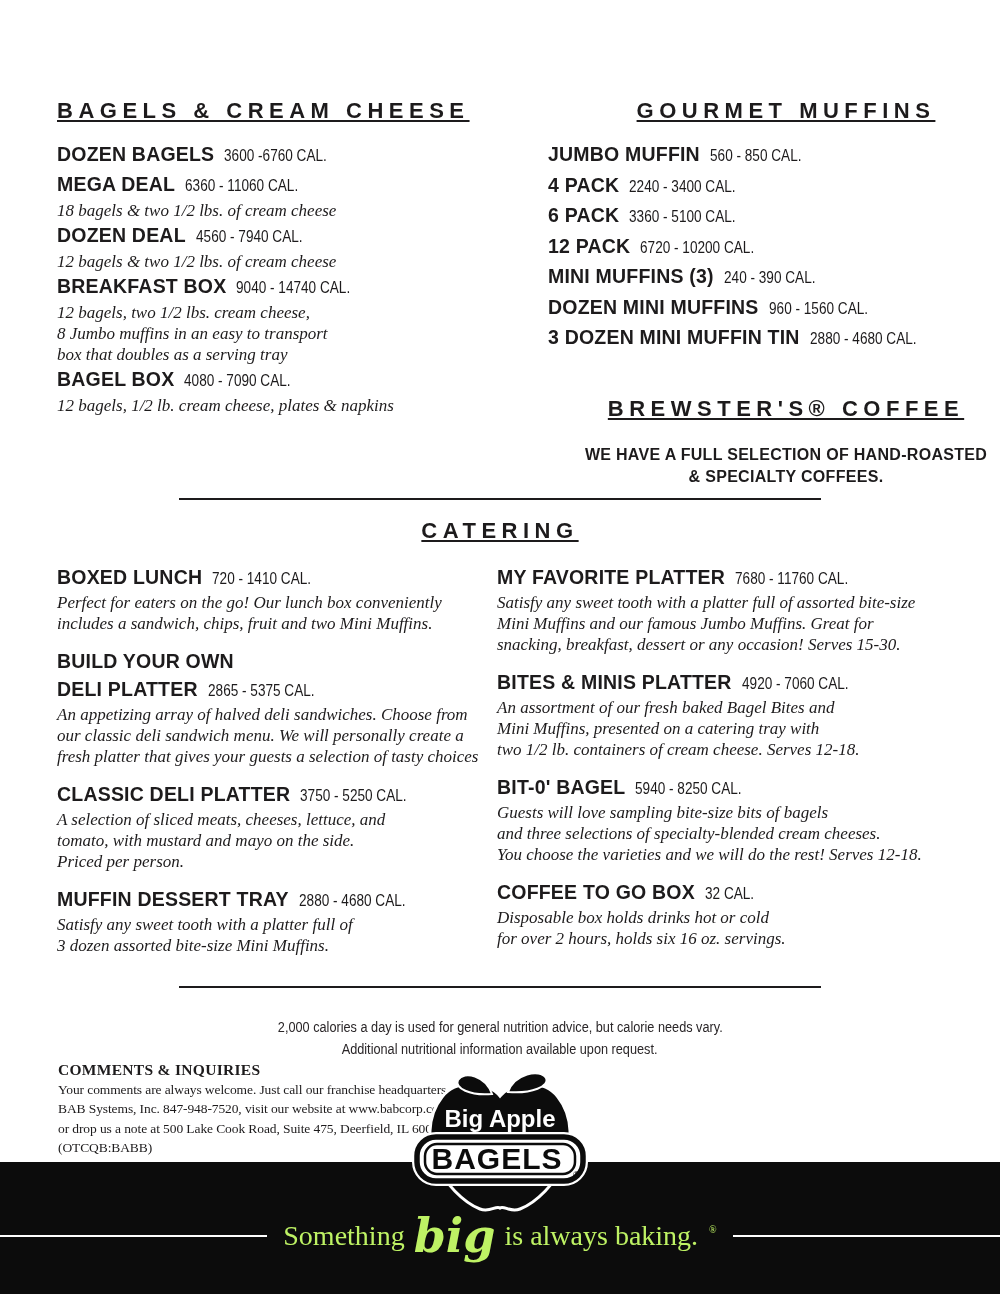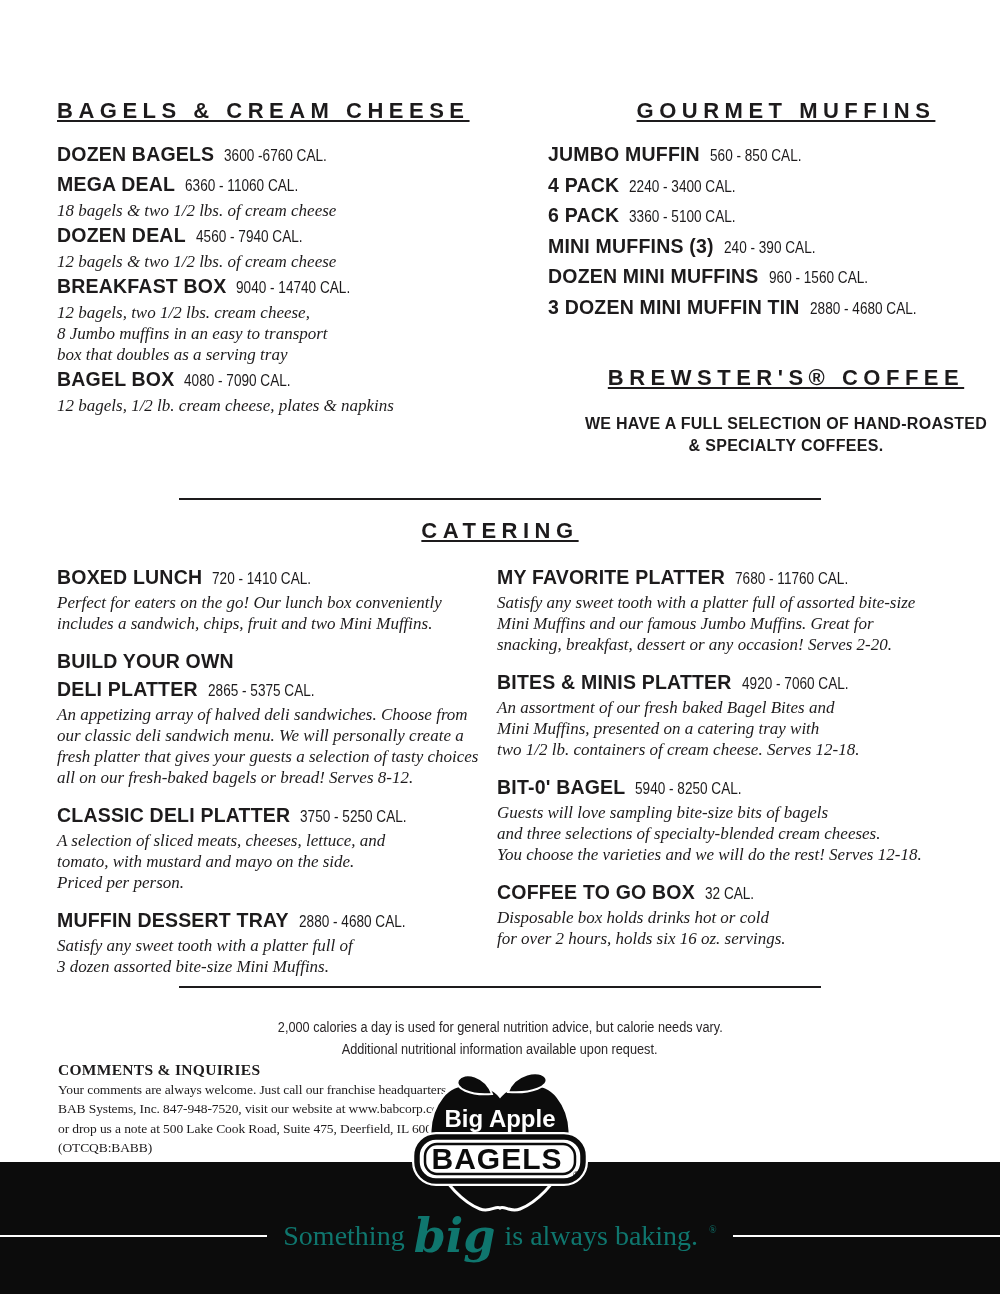--- a/index.html
+++ b/index.html
@@ -44,21 +44,21 @@
   .cat-cols .name-row{line-height:26px;}
   .footnote{position:absolute;left:0;top:986px;width:1000px;text-align:center;}
   .footnote .lines{margin-top:28px;font-size:15.5px;line-height:22px;color:#2a2628;}
   .cond{display:inline-block;transform:scaleX(.82);transform-origin:center;}
   .comments{position:absolute;left:58px;top:1060px;width:390px;font-family:"Liberation Serif",serif;}
   .comments-title{font-size:15.5px;font-weight:bold;letter-spacing:.3px;line-height:20px;}
   .comments-line{font-size:13.5px;line-height:19.4px;white-space:nowrap;letter-spacing:-.1px;}
   .band{position:absolute;left:0;top:1162px;width:1000px;height:132px;background:#0c0c0c;}
   .tagline{
     position:absolute;left:0;top:58px;width:100%;display:flex;align-items:center;
-    gap:16px;color:#0f766e;
+    gap:16px;color:#bef264;
   }
   .tagline .rule{flex:1;height:2px;background:#ffffff;}
   .tagline-text{
     font-family:"Liberation Serif",serif;font-size:28px;white-space:nowrap;
     display:flex;align-items:baseline;gap:9px;
   }
   .script-big{
     font-family:"DejaVu Serif",serif;font-style:italic;font-size:46px;
     line-height:0;position:relative;top:7px;font-weight:bold;
   }
@@ -103,20 +103,23 @@
         <div class="menu-item">
           <div class="name-row"><span class="item-name">JUMBO MUFFIN</span><span class="item-cal">560 - 850 CAL.</span></div>
         </div>
         <div class="menu-item">
           <div class="name-row"><span class="item-name">4 PACK</span><span class="item-cal">2240 - 3400 CAL.</span></div>
         </div>
         <div class="menu-item">
           <div class="name-row"><span class="item-name">6 PACK</span><span class="item-cal">3360 - 5100 CAL.</span></div>
         </div>
         <div class="menu-item">
+          <div class="name-row"><span class="item-name">12 PACK</span><span class="item-cal">6720 - 10200 CAL.</span></div>
+        </div>
+        <div class="menu-item">
           <div class="name-row"><span class="item-name">MINI MUFFINS (3)</span><span class="item-cal">240 - 390 CAL.</span></div>
         </div>
         <div class="menu-item">
           <div class="name-row"><span class="item-name">DOZEN MINI MUFFINS</span><span class="item-cal">960 - 1560 CAL.</span></div>
         </div>
         <div class="menu-item">
           <div class="name-row"><span class="item-name">3 DOZEN MINI MUFFIN TIN</span><span class="item-cal">2880 - 4680 CAL.</span></div>
         </div>
       </div>
 
@@ -138,40 +141,39 @@
             <div class="name-row"><span class="item-name">BOXED LUNCH</span><span class="item-cal">720 - 1410 CAL.</span></div>
             <div class="item-desc">Perfect for eaters on the go! Our lunch box conveniently</div>
             <div class="item-desc">includes a sandwich, chips, fruit and two Mini Muffins.</div>
           </div>
           <div class="menu-item">
             <div class="name-row"><span class="item-name">BUILD YOUR OWN</span></div>
             <div class="name-row"><span class="item-name">DELI PLATTER</span><span class="item-cal">2865 - 5375 CAL.</span></div>
             <div class="item-desc">An appetizing array of halved deli sandwiches. Choose from</div>
             <div class="item-desc">our classic deli sandwich menu. We will personally create a</div>
             <div class="item-desc">fresh platter that gives your guests a selection of tasty choices</div>
-            <div class="item-desc">all on our fresh-baked bagels or bread! Serves 8-12.</div>
           </div>
           <div class="menu-item">
             <div class="name-row"><span class="item-name">CLASSIC DELI PLATTER</span><span class="item-cal">3750 - 5250 CAL.</span></div>
             <div class="item-desc">A selection of sliced meats, cheeses, lettuce, and</div>
             <div class="item-desc">tomato, with mustard and mayo on the side.</div>
             <div class="item-desc">Priced per person.</div>
           </div>
           <div class="menu-item">
             <div class="name-row"><span class="item-name">MUFFIN DESSERT TRAY</span><span class="item-cal">2880 - 4680 CAL.</span></div>
             <div class="item-desc">Satisfy any sweet tooth with a platter full of</div>
             <div class="item-desc">3 dozen assorted bite-size Mini Muffins.</div>
           </div>
         </div>
       <div class="cat-right">
           <div class="menu-item">
             <div class="name-row"><span class="item-name">MY FAVORITE PLATTER</span><span class="item-cal">7680 - 11760 CAL.</span></div>
             <div class="item-desc">Satisfy any sweet tooth with a platter full of assorted bite-size</div>
             <div class="item-desc">Mini Muffins and our famous Jumbo Muffins.  Great for</div>
-            <div class="item-desc">snacking, breakfast, dessert or any occasion!  Serves 2-20.</div>
+            <div class="item-desc">snacking, breakfast, dessert or any occasion!  Serves 15-30.</div>
           </div>
           <div class="menu-item">
             <div class="name-row"><span class="item-name">BITES &amp; MINIS PLATTER</span><span class="item-cal">4920 - 7060 CAL.</span></div>
             <div class="item-desc">An assortment of our fresh baked Bagel Bites and</div>
             <div class="item-desc">Mini Muffins, presented on a catering tray with</div>
             <div class="item-desc">two 1/2 lb. containers of cream cheese.  Serves 12-18.</div>
           </div>
           <div class="menu-item">
             <div class="name-row"><span class="item-name">BIT-0' BAGEL</span><span class="item-cal">5940 - 8250 CAL.</span></div>
             <div class="item-desc">Guests will love sampling bite-size bits of bagels</div>

